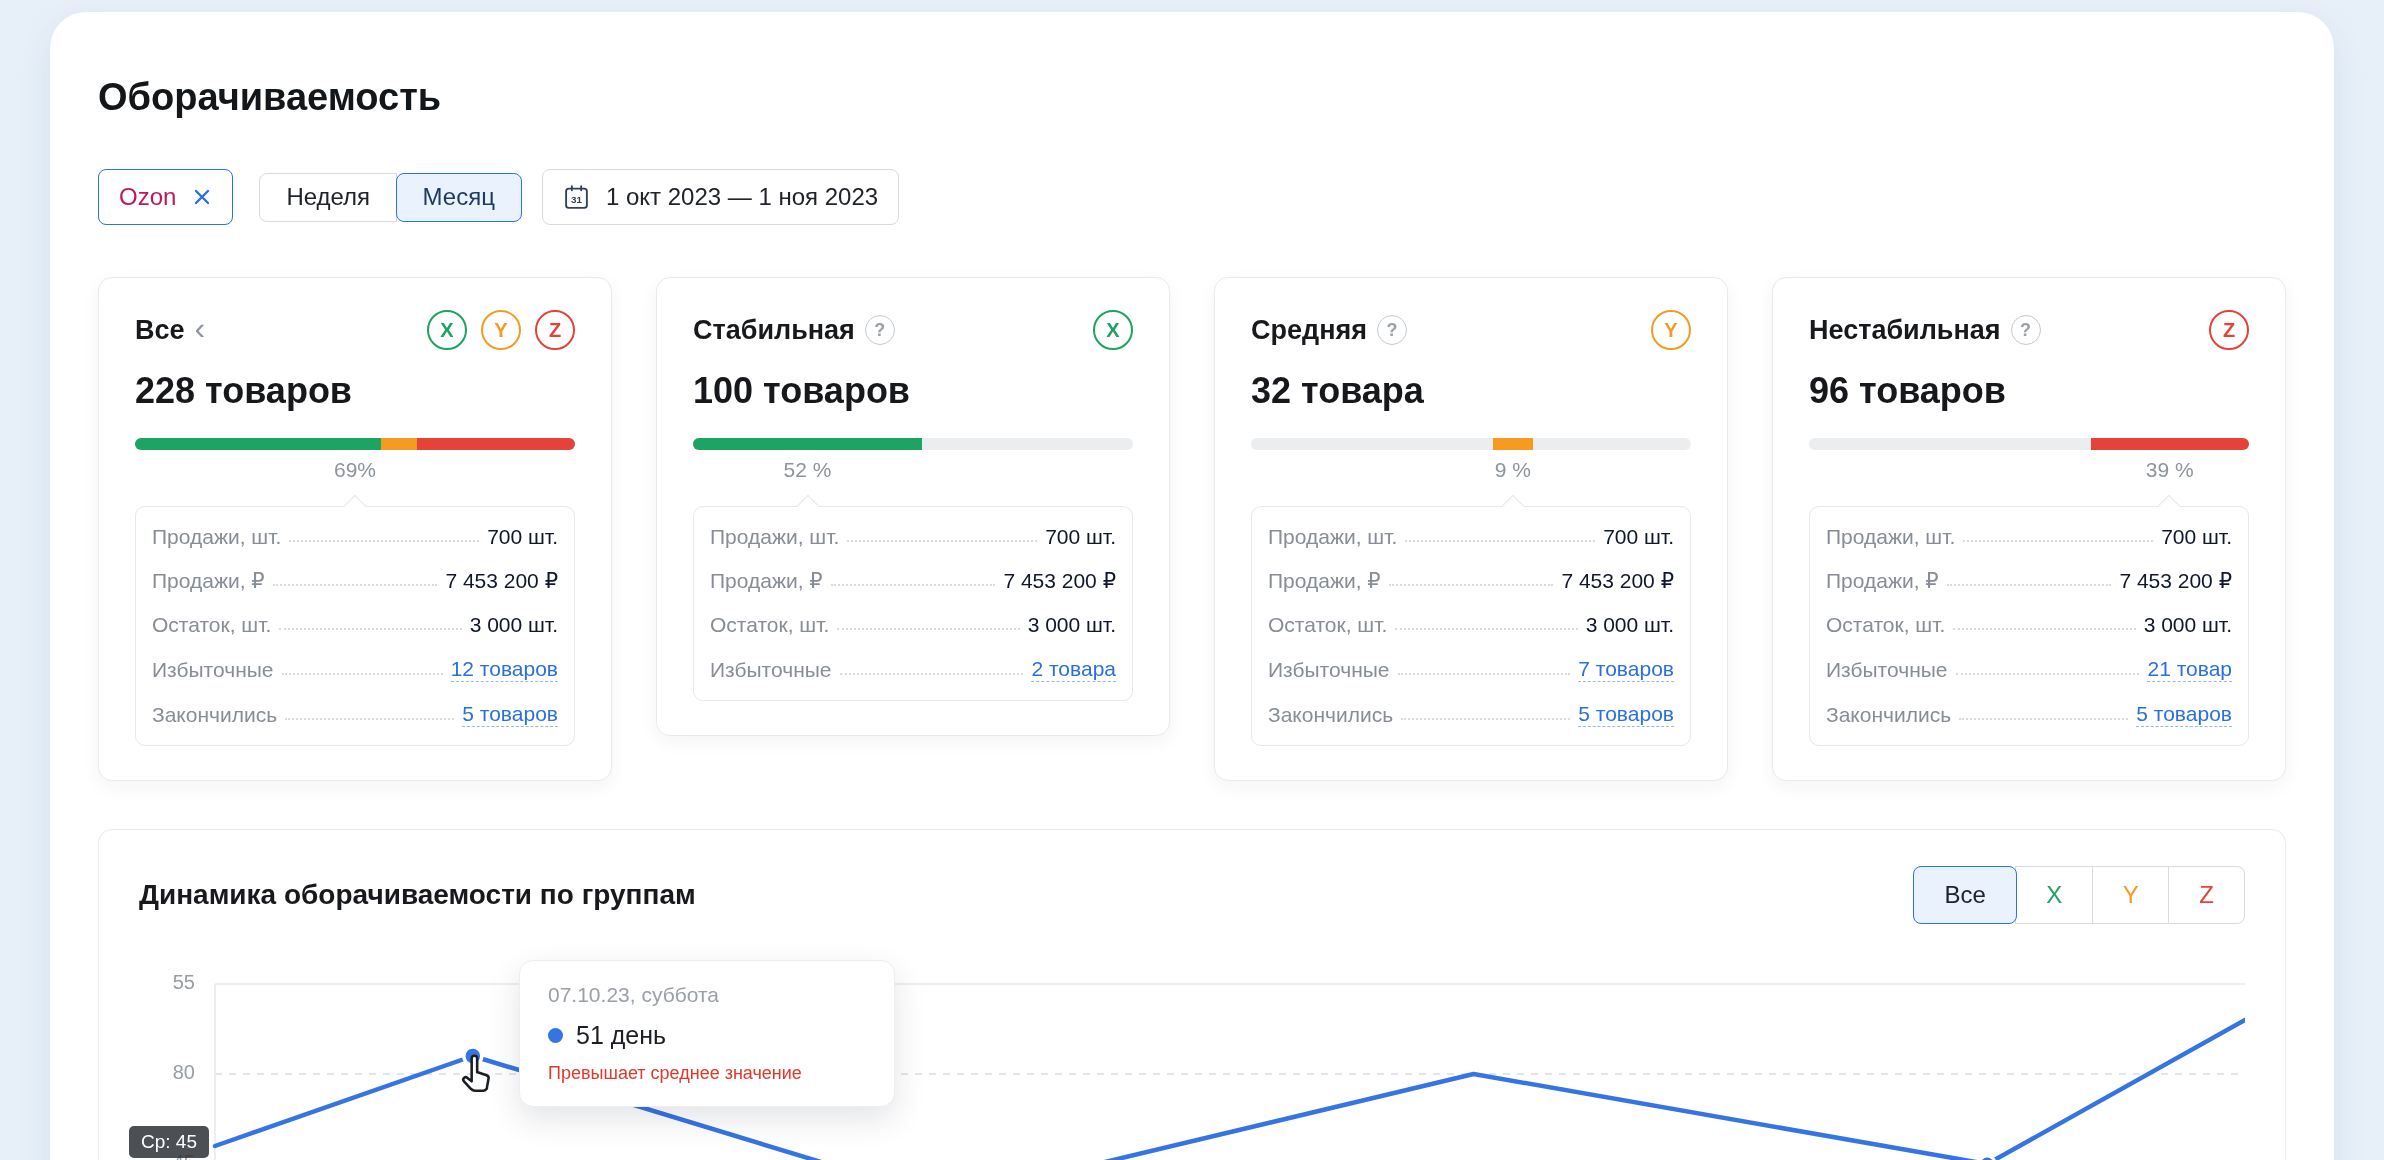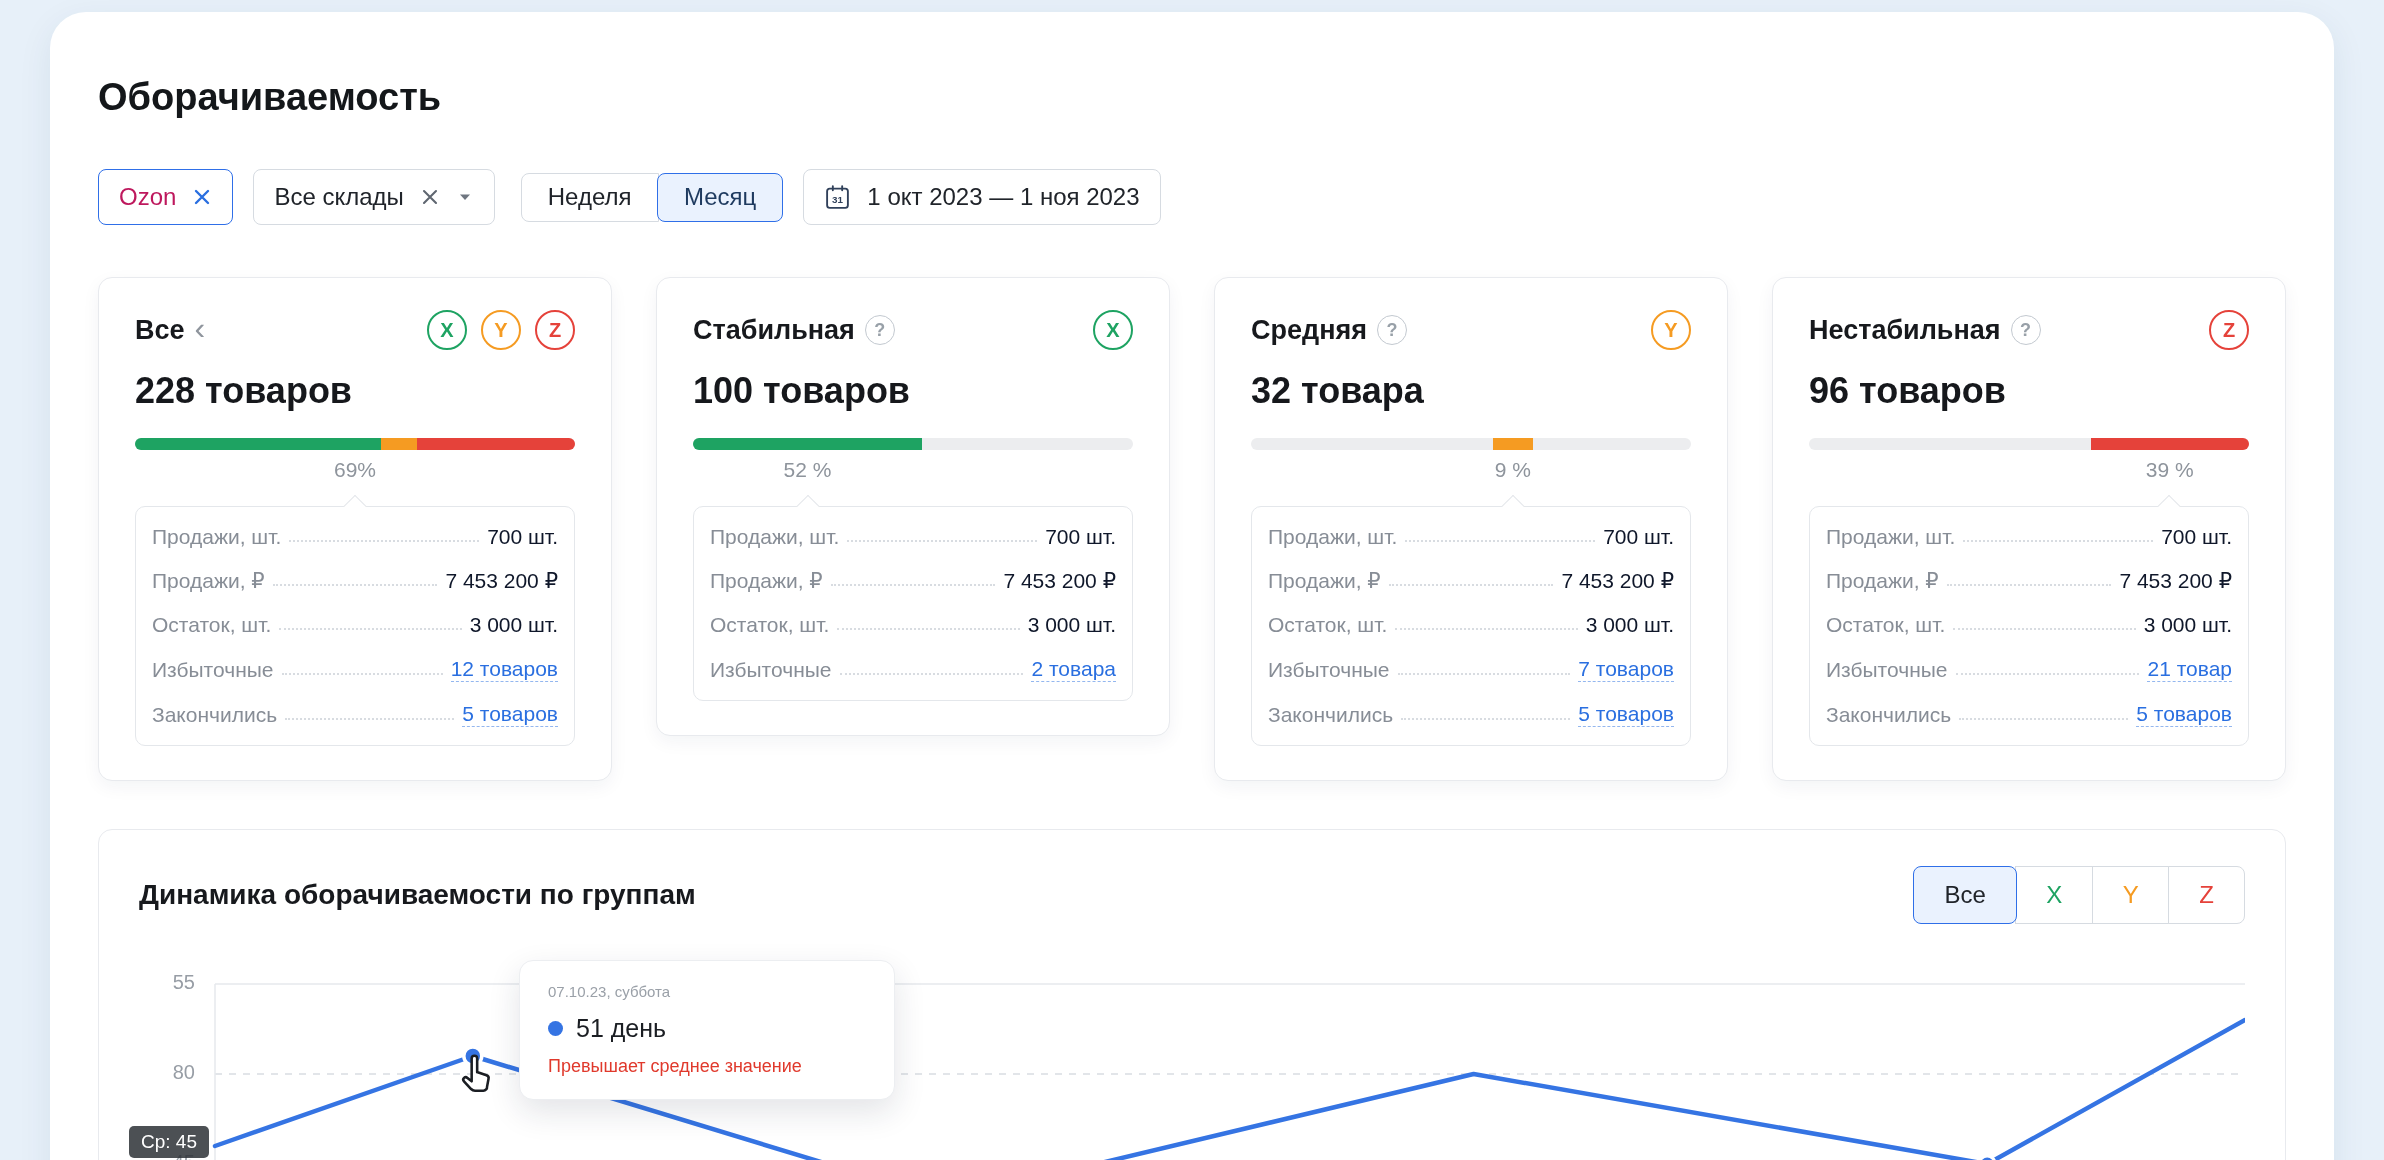--- a/index.html
+++ b/index.html
@@ -95,50 +95,41 @@
   .tick { position: absolute; left: 0; width: 56px; text-align: right; font-size: 20px; color: #979DA5; }
   .avg-badge {
     position: absolute; left: -10px; top: 166px; background: rgba(45,49,54,.85);
     color: #fff; font-size: 19px; padding: 5px 12px; border-radius: 5px; z-index: 3; white-space: nowrap;
   }
   .tooltip {
     position: absolute; left: 380px; top: 0; min-width: 376px; z-index: 5;
     background: #fff; border: 1px solid #ECEEF1; border-radius: 14px;
     box-shadow: 0 12px 32px rgba(25,35,55,.12); padding: 22px 28px;
   }
-  .tt-date { font-size: 15px; color: #9AA0A8; }
+  .tt-date { font-size: 21px; color: #9AA0A8; }
   .tt-val { display: flex; align-items: center; gap: 13px; margin-top: 14px; font-size: 25px; color: #1B1E23; }
   .tt-dot { width: 15px; height: 15px; border-radius: 50%; }
   .tt-note { margin-top: 13px; font-size: 18px; }
   .cursor { position: absolute; left: 318px; top: 92px; z-index: 6; }
 </style>
 </head>
 <body>
 
 <div class="panel">
 
   <h1 class="page-title">Оборачиваемость</h1>
 
   <div class="filters">
     <div class="chip blue">
       <span>Ozon</span>
       <svg width="20" height="20" viewBox="0 0 20 20">
         <path d="M4 4 L16 16 M16 4 L4 16" stroke="#2A6FE0" stroke-width="2.4" stroke-linecap="round" fill="none"></path>
       </svg>
     </div>
 
-    <div class="chip">
-      <span>Все склады</span>
-      <svg width="20" height="20" viewBox="0 0 20 20">
-        <path d="M4 4 L16 16 M16 4 L4 16" stroke="#5F6670" stroke-width="2.1" stroke-linecap="round" fill="none"></path>
-      </svg>
-      <svg width="18" height="18" viewBox="0 0 18 18">
-        <path d="M4 6.5 L9 12 L14 6.5 Z" fill="#6F7680"></path>
-      </svg>
-    </div>
 
     <div class="seg-group">
       <button class="seg-btn">Неделя</button>
       <button class="seg-btn selected">Месяц</button>
     </div>
 
     <div class="chip">
       <svg width="27" height="27" viewBox="0 0 26 26">
         <rect x="3" y="4.5" width="20" height="18.5" rx="2.5" fill="none" stroke="#30405A" stroke-width="1.8"></rect>
         <path d="M8.5 2 v4 M17.5 2 v4" stroke="#30405A" stroke-width="1.8" stroke-linecap="round"></path>

